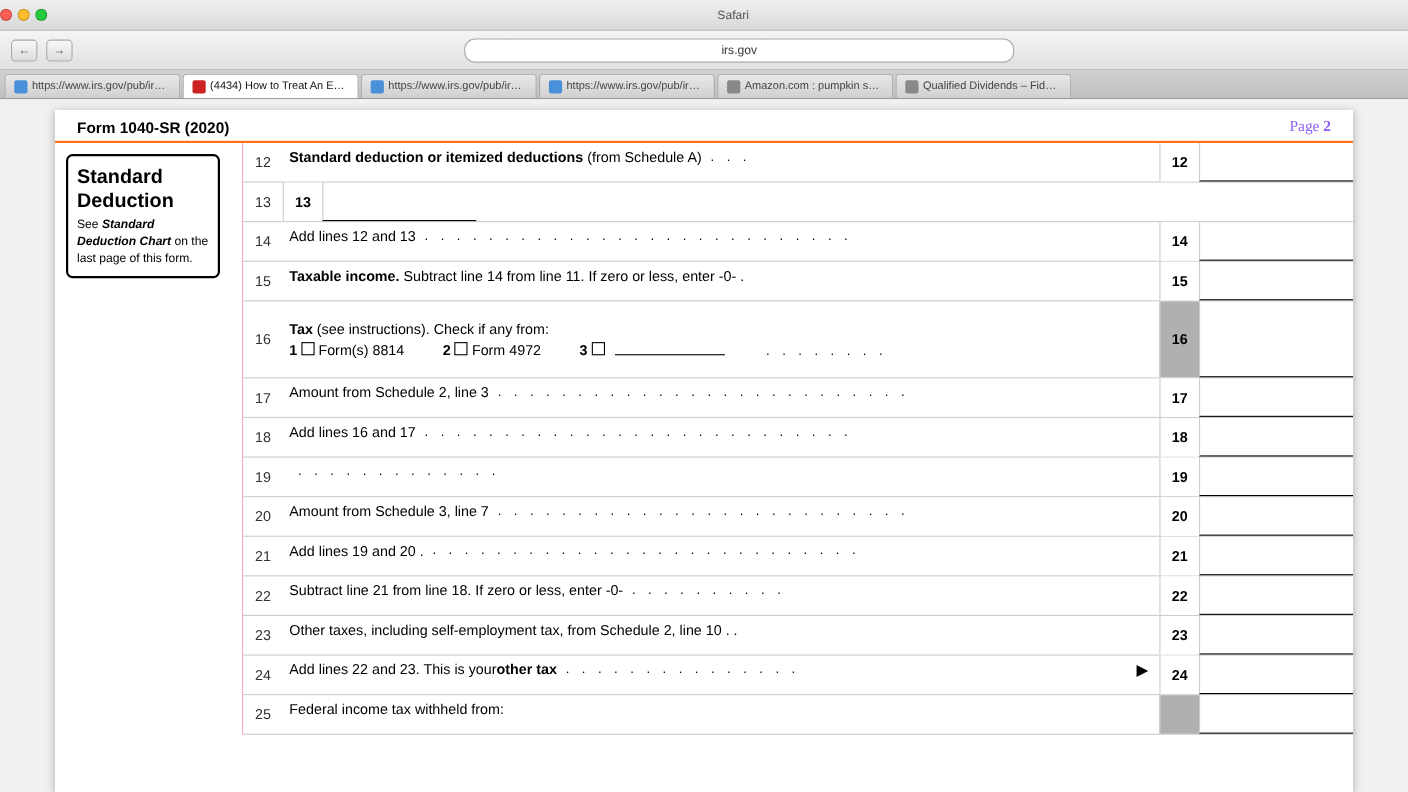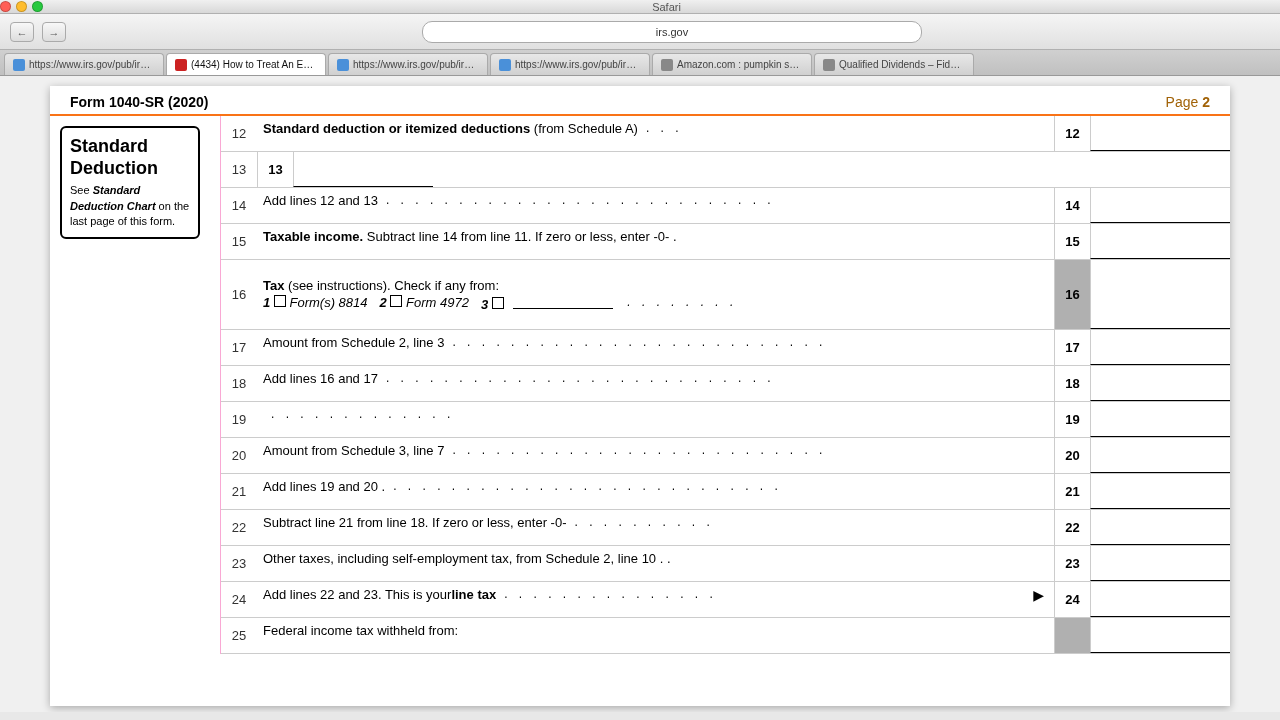--- a/index.html
+++ b/index.html
@@ -8,21 +8,21 @@
       background: #e8e8e8;
       width: 1280px;
       height: 720px;
       overflow: hidden;
       font-size: 13px;
     }
 
     
     .mac-bar {
       background: linear-gradient(to bottom, #f0f0f0, #d8d8d8);
-      height: 14px;
+      height: 28px;
       display: flex;
       align-items: center;
       padding: 0 0;
       border-bottom: 1px solid #b0b0b0;
       font-size: 11px;
       color: #333;
     }
     .mac-traffic-lights {
       display: flex;
       gap: 5px;
@@ -149,21 +149,22 @@
       padding: 8px 20px 4px 20px;
       border-bottom: 2px solid #f97316;
     }
     .form-title {
       font-size: 14px;
       font-weight: bold;
       color: #000;
     }
     .page-number {
       font-size: 14px;
-      color: #a16207;
+      color: #8b5cf6;
+      font-family: Liberation Serif, serif;
     }
 
     .form-body {
       display: flex;
       padding: 0;
     }
 
     
     .callout-box {
       width: 140px;
@@ -285,25 +286,24 @@
       font-size: 14px;
     }
     .row-16-top {
       display: flex;
       align-items: center;
       width: 100%;
       padding: 4px 6px 2px 6px;
     }
     .row-16-bottom {
       display: flex;
-      align-items: flex-start;
+      align-items: flex-end;
       padding: 0 6px 4px 6px;
-      gap: 0;
+      gap: 23px;
       font-size: 13px;
-      font-style: italic;
     }
   </style>
 </head>
 <body>
 
 <div class="mac-bar">
   <div class="mac-traffic-lights">
     <div class="mac-btn close"></div>
     <div class="mac-btn min"></div>
     <div class="mac-btn max"></div>
@@ -499,21 +499,21 @@
             <span>Other taxes, including self-employment tax, from Schedule 2, line 10 . .</span>
           </div>
           <div class="field-num">23</div>
           <div class="field-box"></div>
         </div>
 
         <div class="form-row">
           <div class="line-num">24</div>
           <div class="line-content">
             <span>Add lines 22 and 23. This is your </span>
-            <span class="bold">line tax</span>
+            <span class="bold">other tax</span>
             <span class="dots">. . . . . . . . . . . . . . .</span>
             <span class="arrow-right">▶</span>
           </div>
           <div class="field-num">24</div>
           <div class="field-box"></div>
         </div>
 
         <div class="form-row">
           <div class="line-num">25</div>
           <div class="line-content">

